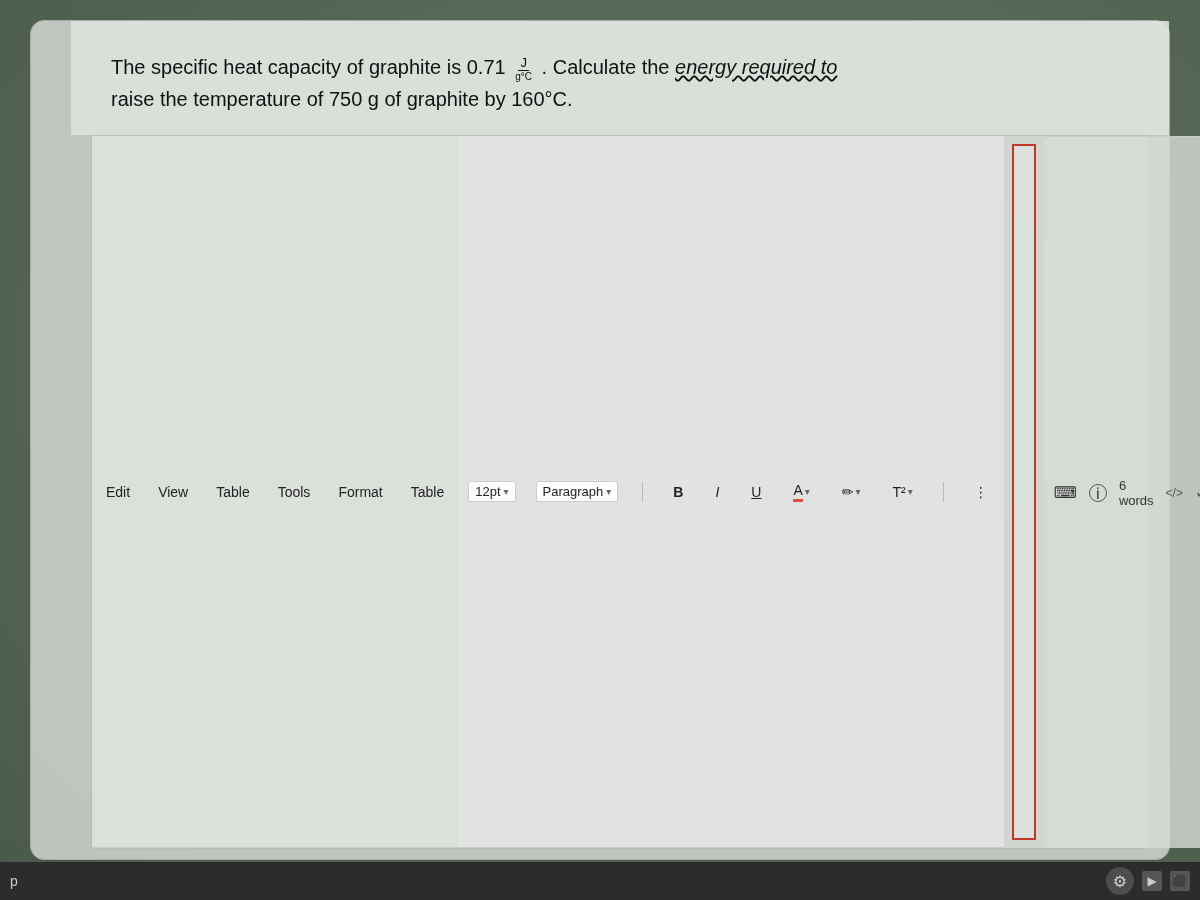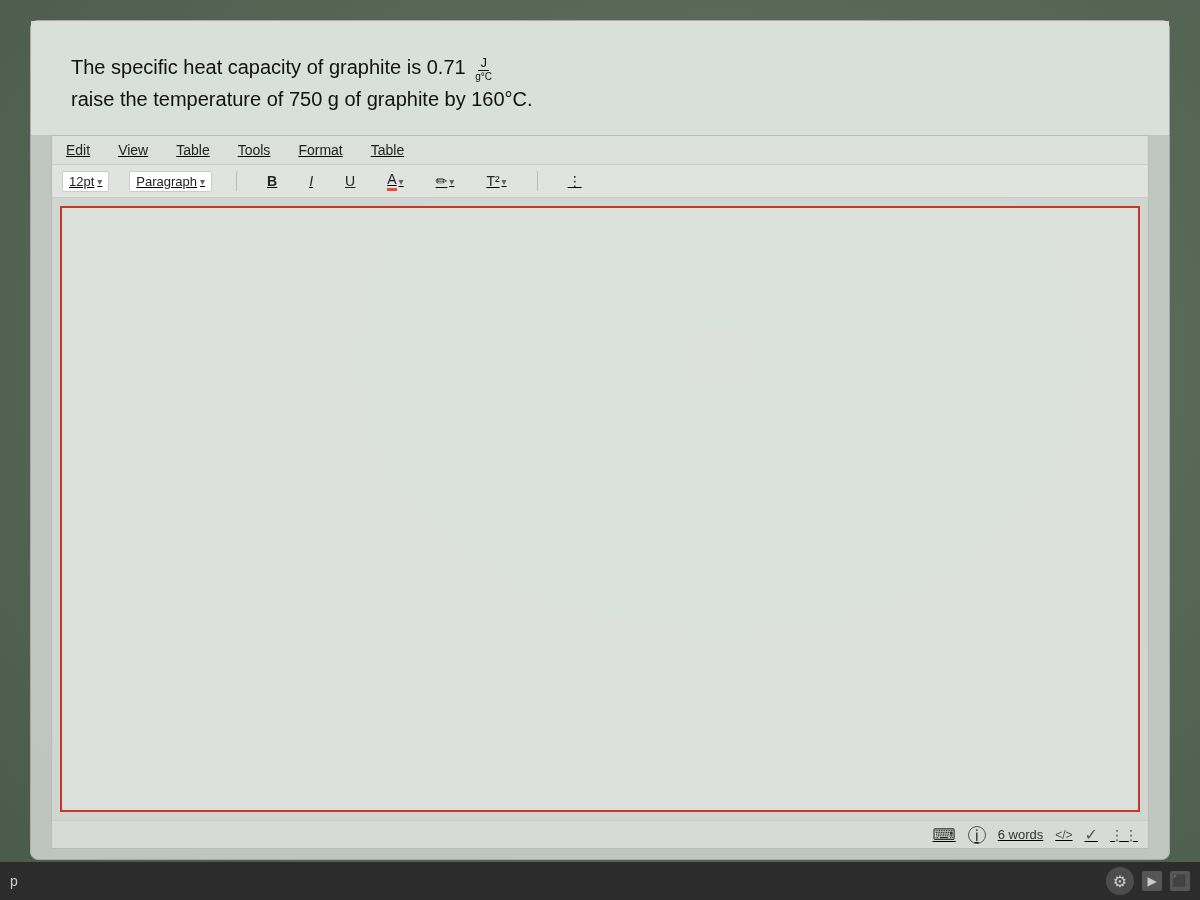--- a/index.html
+++ b/index.html
@@ -21,24 +21,25 @@
     }
 
     .main-window {
       position: absolute;
       top: 20px;
       left: 30px;
       right: 30px;
       bottom: 40px;
       background: rgba(210, 215, 210, 0.85);
       border: 1px solid #aaa;
-      border-radius: 8px;
+      border-radius: 14px;
       z-index: 1;
       display: flex;
       flex-direction: column;
+      padding-left: 40px;
     }
 
     .question-area {
       padding: 30px 40px 20px 40px;
       background: rgba(220, 225, 220, 0.9);
     }
 
     .question-text {
       font-size: 20px;
       color: #111;
@@ -63,25 +64,23 @@
     }
 
     .question-text .fraction .denominator {
       padding: 0 2px;
       font-size: 10px;
     }
 
     .editor-container {
       flex: 1;
       display: flex;
-      flex-direction: column;
       margin: 0 20px 10px 20px;
       background: rgba(215, 220, 215, 0.7);
       border: 1px solid #bbb;
-      text-decoration: underline;
     }
 
     .menu-bar {
       display: flex;
       align-items: center;
       padding: 4px 10px;
       background: rgba(220, 225, 220, 0.9);
       border-bottom: 1px solid #ccc;
       gap: 20px;
     }
@@ -242,20 +241,21 @@
 
 <div class="main-window">
 
   <div class="question-area">
     <p class="question-text">
       <span>The specific heat capacity of graphite is 0.71</span>
       <span class="fraction">
         <span class="numerator">J</span>
         <span class="denominator">g°C</span>
       </span>
+      <span>. Calculate the <span style="font-style:italic; text-decoration: underline wavy;">energy required to</span></span>
       <br>
       <span>raise the temperature of 750 g of graphite by 160°C.</span>
     </p>
   </div>
 
   <div class="editor-container">
 
     <div class="menu-bar">
       <span class="menu-item">Edit</span>
       <span class="menu-item">View</span>

